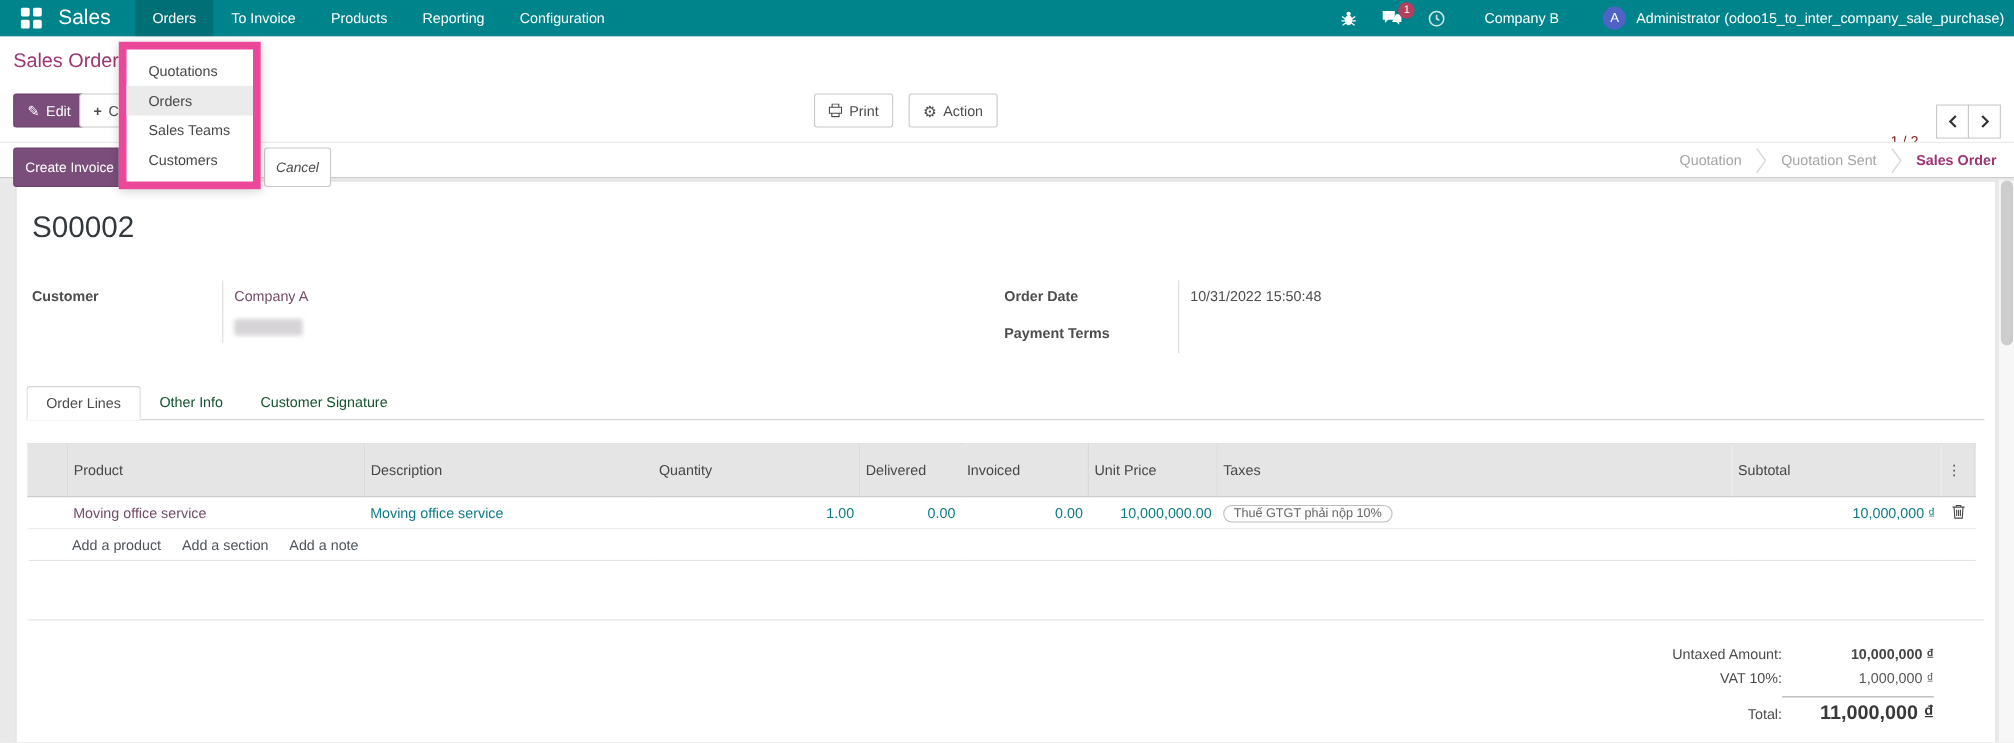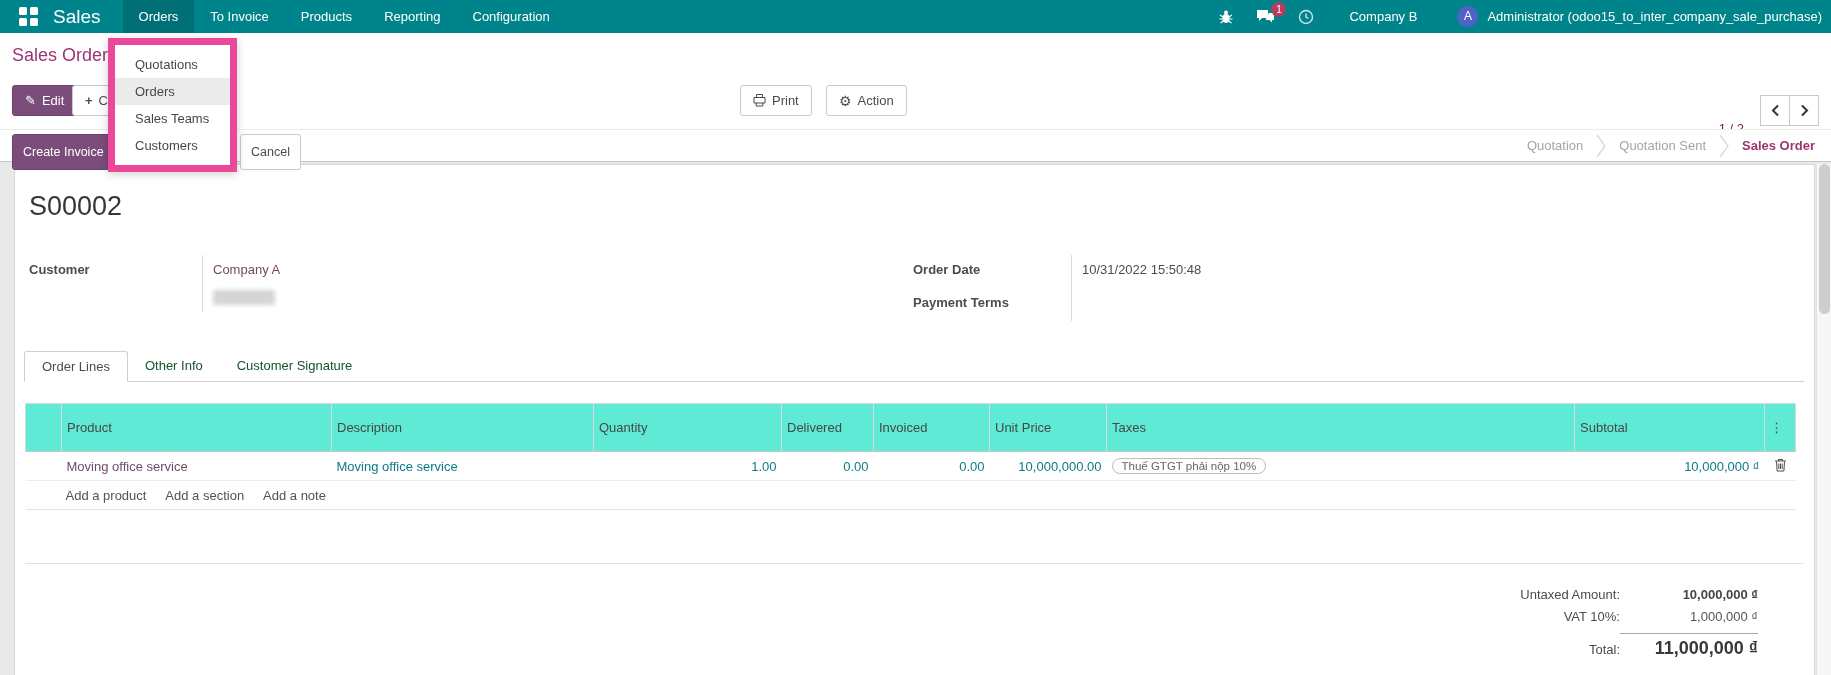--- a/index.html
+++ b/index.html
@@ -78,21 +78,21 @@
   .redacted{ width:62px; height:15px; background:#d6d4d6; border-radius:2px; filter:blur(2px); }
 
   .tabs{ position:absolute; left:9px; right:10px; top:186px; height:31px;
          border-bottom:1px solid #d0d0d0; display:flex; }
   .tab{ padding:0 17px; line-height:30px; color:#14532d; cursor:pointer; white-space:nowrap; }
   .tab.active{ background:#fff; border:1px solid #d0d0d0; border-bottom:1px solid #fff; margin-bottom:-1px;
                color:#4c4c4c; border-radius:3px 3px 0 0; }
 
   table.olist{ position:absolute; left:10px; top:238px; width:1770px; border-collapse:collapse;
                table-layout:fixed; font-size:13px; }
-  .olist th{ background:#5eead4; border-top:1px solid #d9d9d9; border-right:1px solid #d9d9d9;
+  .olist th{ background:#e5e5e5; border-top:1px solid #d9d9d9; border-right:1px solid #d9d9d9;
              border-bottom:1px solid #c8c8c8; height:24px; font-weight:500; color:#474747;
              padding:16px 5px; text-align:left; white-space:nowrap; overflow:hidden; }
   .olist th:first-child{ border-left:1px solid #d9d9d9; }
   .olist td{ height:29px; padding:0 5px; border-bottom:1px solid #ececec; white-space:nowrap; overflow:hidden; }
   .num{ text-align:right; }
   .teal{ color:#0d7a87; }
   .tag{ display:inline-block; border:1px solid #bdbdbd; border-radius:11px; padding:1px 9px;
         font-size:11.5px; color:#666; background:#fdfdfd; cursor:default; }
   .kebab{ text-align:center; color:#555; font-weight:700; cursor:pointer; }
   .cell-icon{ text-align:center; cursor:pointer; }
@@ -191,21 +191,21 @@
               <polyline points="2,1.5 7,6.5 2,11.5" stroke="#333" stroke-width="2" fill="none"></polyline>
             </svg>
           </span>
         </span>
       </div>
     </div>
   </div>
 
   <div class="statusbar">
     <button class="btn primary sb-btn" style="left:12px;">Create Invoice</button>
-    <button class="btn sb-btn" style="left:240px;">Cancel</button>
+    <button class="btn sb-btn" style="left:240px;font-style:italic;">Cancel</button>
     <div class="steps">
       <span class="step">Quotation</span>
       <svg width="10" height="26" viewBox="0 0 10 26">
         <polyline points="1,2 9,13 1,24" stroke="#dadada" stroke-width="1.4" fill="none"></polyline>
       </svg>
       <span class="step">Quotation Sent</span>
       <svg width="10" height="26" viewBox="0 0 10 26">
         <polyline points="1,2 9,13 1,24" stroke="#dadada" stroke-width="1.4" fill="none"></polyline>
       </svg>
       <span class="step active">Sales Order</span>

